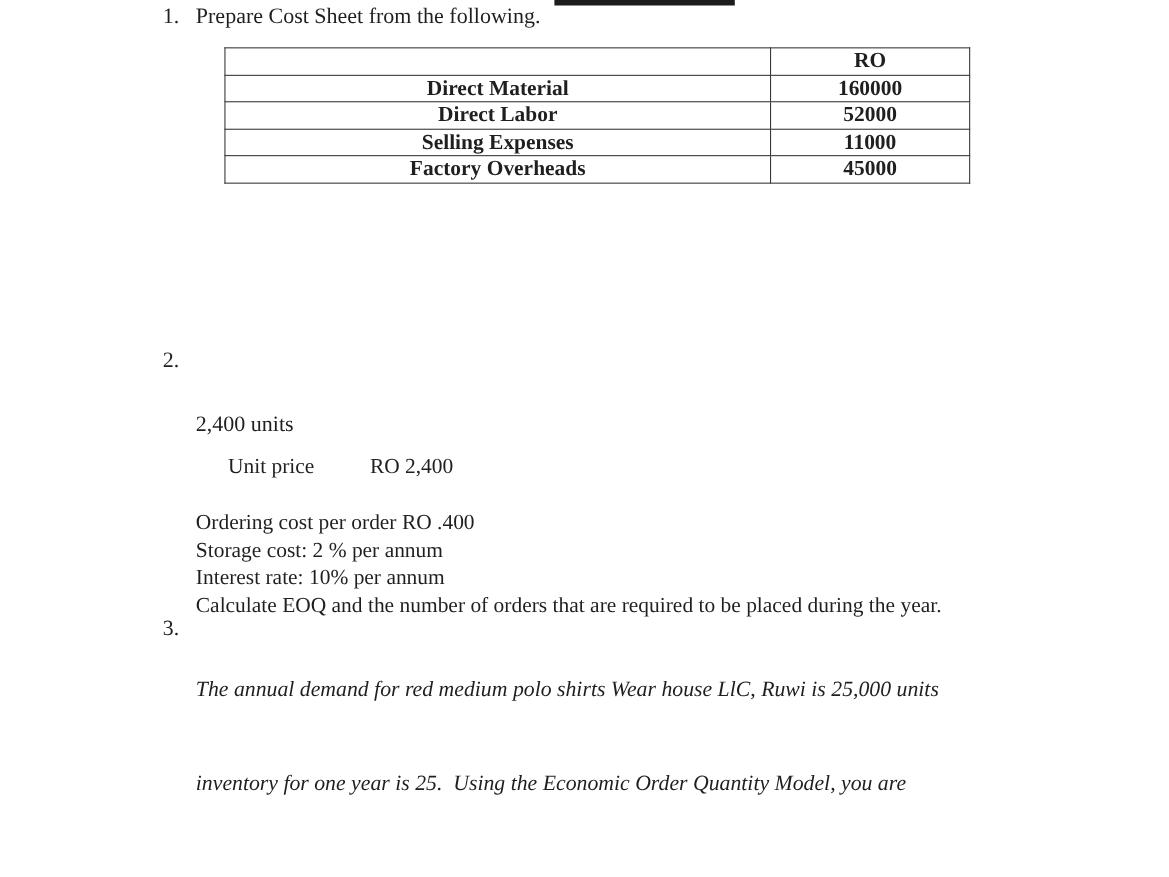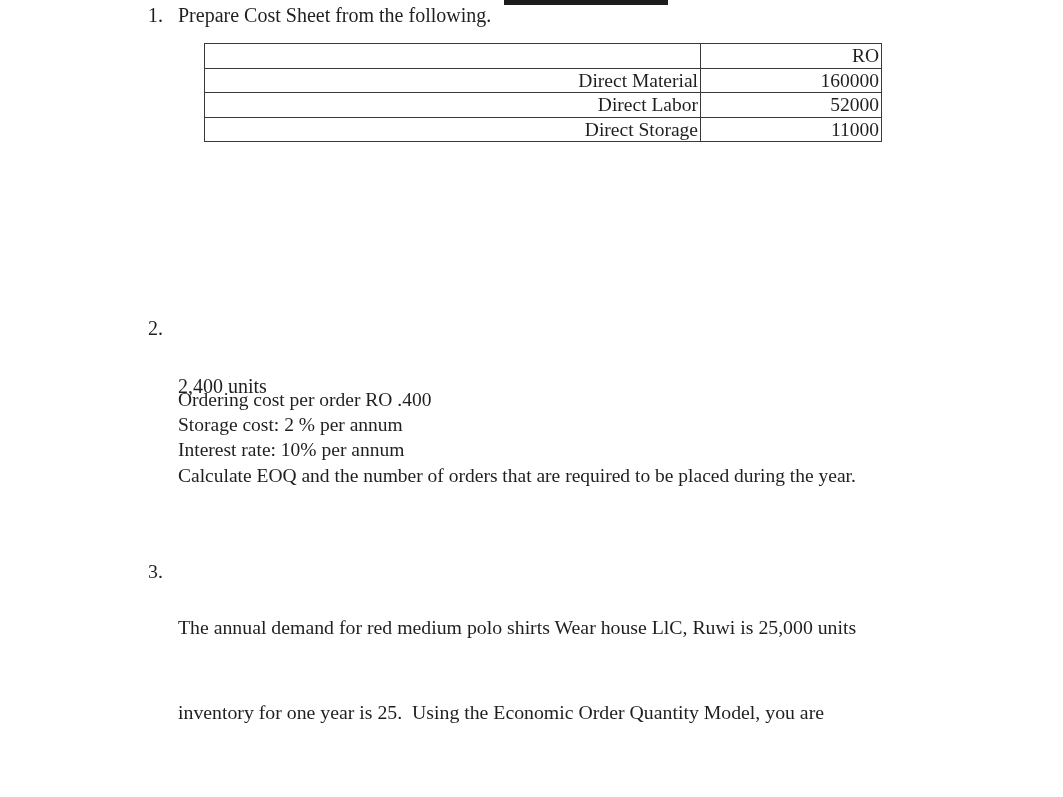--- a/index.html
+++ b/index.html
@@ -41,42 +41,42 @@
     border-collapse: collapse;
     table-layout: fixed;
     font-size: 19.5px;
   }
   .cost-table col.c1 { width: 496px; }
   .cost-table col.c2 { width: 181px; }
   .cost-table th, .cost-table td {
     border: 1px solid #3a3a3a;
     height: 24.6px;
     padding: 0 2px 0 2px;
-    font-weight: normal;
-    text-align: right;
+    font-weight: bold;
+    text-align: center;
     vertical-align: middle;
     line-height: 1;
     overflow: hidden;
   }
   .q2-row { left: 148px; top: 314px; line-height: 29px; }
   .q2-line { white-space: pre-wrap; }
   .q2-details {
     position: absolute;
     left: 178px;
     top: 387px;
     font-size: 19.5px;
     line-height: 25.2px;
   }
   .detail-line { white-space: pre-wrap; }
   .unit-price-label {
     display: inline-block;
     width: 129px;
   }
   .q3-row { left: 148px; top: 557px; line-height: 28.2px; font-size: 19.8px; }
-  .q3-line { white-space: pre-wrap; }
+  .q3-line { white-space: pre-wrap; font-style: italic; }
 </style>
 </head>
 <body>
 
 <div class="page">
 
   <div class="cropped-bar"></div>
 
   <div class="q-row q1-row">
     <div class="q-num">1.</div>
@@ -97,34 +97,41 @@
     <tbody>
       <tr>
         <td>Direct Material</td>
         <td>160000</td>
       </tr>
       <tr>
         <td>Direct Labor</td>
         <td>52000</td>
       </tr>
       <tr>
-        <td>Direct Storage</td>
+        <td>Selling Expenses</td>
         <td>11000</td>
+      </tr>
+      <tr>
+        <td>Factory Overheads</td>
+        <td>45000</td>
       </tr>
     </tbody>
   </table>
 
   <div class="q-row q2-row">
     <div class="q-num">2.</div>
     <div class="q-body">
       <div class="q2-line">2,400 units</div>
     </div>
   </div>
 
   <div class="q2-details">
+    <div class="detail-line">
+      <span class="unit-price-label">Unit price</span><span>RO 2,400</span>
+    </div>
     <div class="detail-line">Ordering cost per order RO .400</div>
     <div class="detail-line">Storage cost: 2 % per annum</div>
     <div class="detail-line">Interest rate: 10% per annum</div>
     <div class="detail-line">Calculate EOQ and the number of orders that are required to be placed during the year.</div>
   </div>
 
   <div class="q-row q3-row">
     <div class="q-num">3.</div>
     <div class="q-body">
       <div class="q3-line">The annual demand for red medium polo shirts Wear house LlC, Ruwi is 25,000 units</div>

